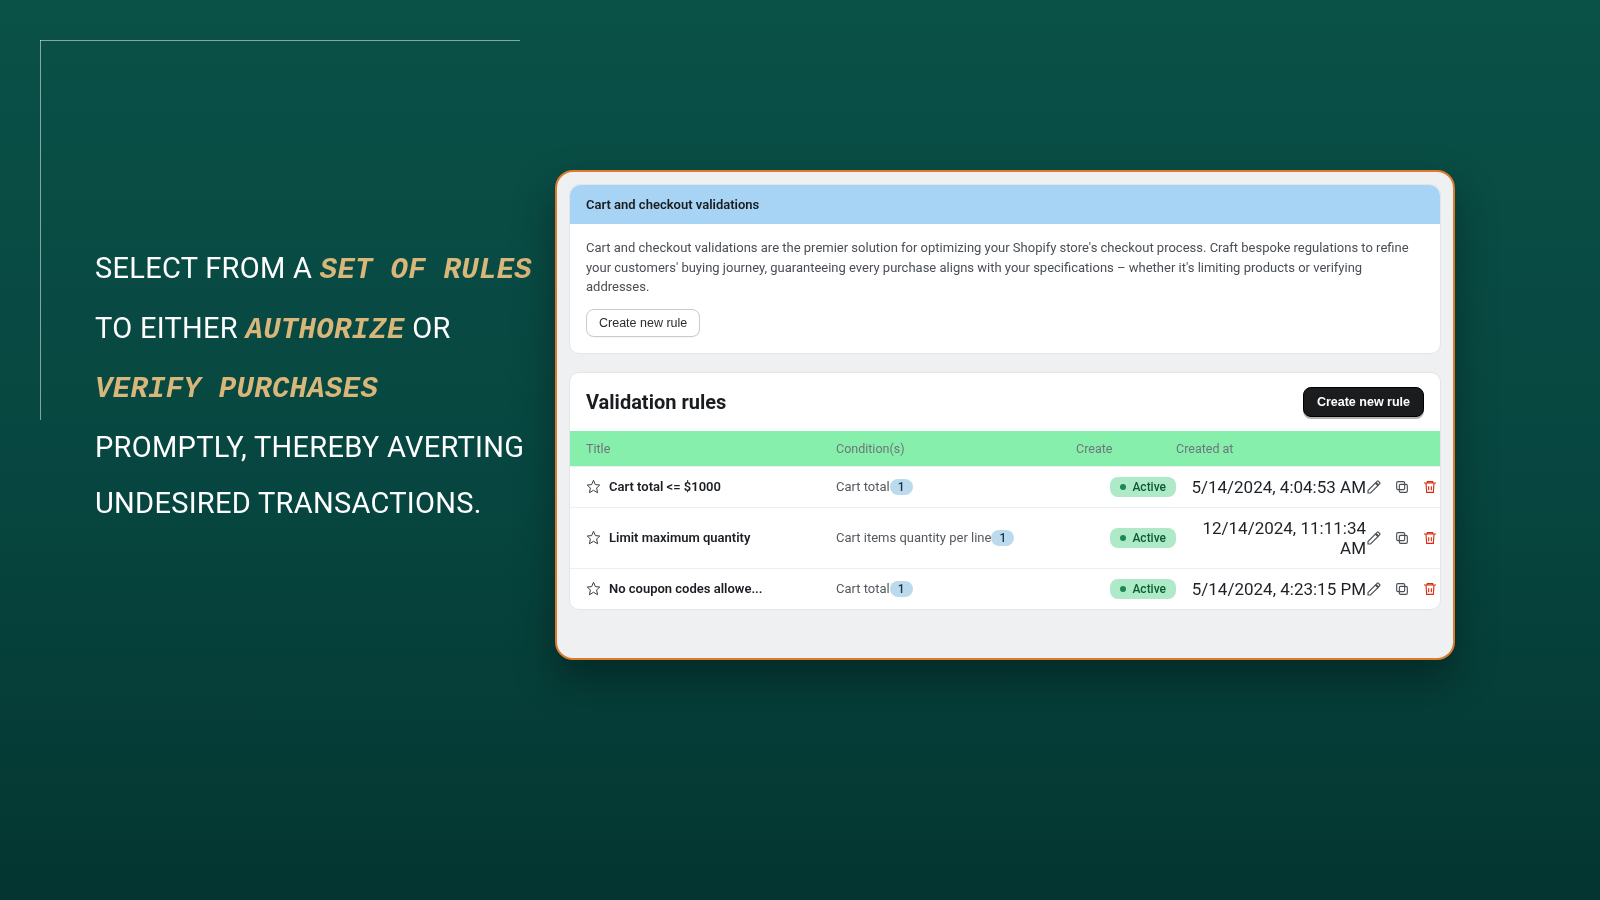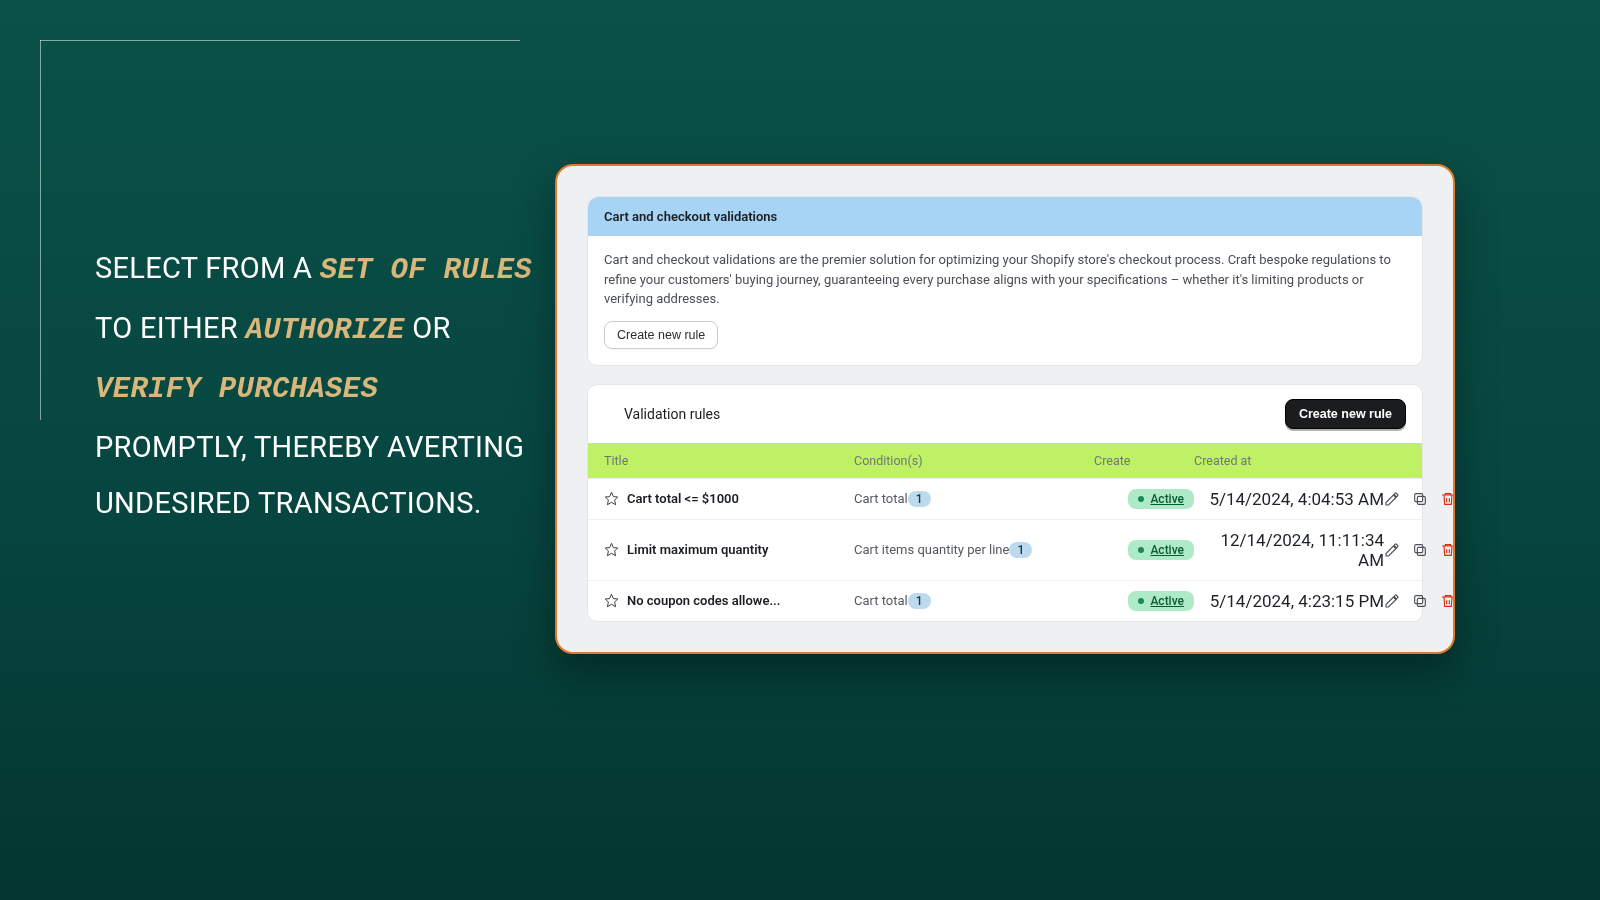--- a/index.html
+++ b/index.html
@@ -32,27 +32,27 @@
     text-transform: uppercase;
   }
   .marketing .em {
     color: #d9b77a;
     font-style: italic;
     font-weight: 700;
     font-family: Liberation Mono, monospace;
   }
   .panel {
     position: absolute;
-    left: 555px; top: 164px;
+    left: 555px; top: 170px;
     width: 900px; height: 490px;
     background: #eef0f2;
     border-radius: 18px;
     border: 2px solid #dd7a2c;
     box-shadow: 0 18px 40px rgba(0,0,0,0.35);
-    padding: 30px;
+    padding: 12px;
     overflow: hidden;
   }
   .card {
     background: #fff;
     border: 1px solid #e3e5e7;
     border-radius: 10px;
     margin-bottom: 18px;
     font-size: 13px;
     color: #3b3f44;
   }
@@ -82,44 +82,43 @@
     box-shadow: 0 1px 0 rgba(0,0,0,0.04);
   }
   .rules-card { padding: 0; }
   .rules-header {
     display: flex;
     align-items: center;
     justify-content: space-between;
     padding: 14px 16px;
   }
   .rules-title {
-    font-weight: 400;
+    font-weight: 700;
     color: #1a1d20;
-    font-size: 14px;
-    margin-left: 20px;
+    font-size: 20px;
   }
   .btn-dark {
     background: #1a1c1e;
     color: #fff;
     border: 1px solid #000;
     border-radius: 8px;
     padding: 7px 13px;
     font-size: 12.5px;
     font-weight: 600;
     cursor: pointer;
     box-shadow: 0 2px 0 rgba(0,0,0,0.3);
   }
   .grid {
     display: grid;
     grid-template-columns: 250px 240px 100px 190px 1fr;
     align-items: center;
     padding: 10px 16px;
   }
   .grid.head {
-    background: #bef264;
+    background: #86efac;
     color: #6f757c;
     font-size: 12.5px;
   }
   .grid.row {
     border-top: 1px solid #edeff1;
     font-size: 13px;
     text-align: right;
   }
   .title-cell { display: flex; align-items: center; gap: 8px; font-weight: 600; color: #1b1e22; }
   .star-icon { width: 15px; height: 15px; stroke: #3b3f44; fill: none; stroke-width: 1.6; }
@@ -133,21 +132,20 @@
     font-weight: 500;
   }
   .status-pill {
     display: inline-flex; align-items: center; gap: 6px;
     background: #aee9c8;
     color: #0b5b32;
     border-radius: 8px;
     padding: 3px 10px;
     font-size: 12px;
     font-weight: 500;
-    text-decoration: underline;
   }
   .status-pill::before {
     content: "";
     width: 6px; height: 6px; border-radius: 50%;
     background: #1a8a51;
   }
   .created { color: #1e2227; font-size: 17px; }
   .actions { display: flex; gap: 12px; justify-content: flex-end; }
   .act-icon { width: 16px; height: 16px; cursor: pointer; }
   .act-icon.stroke { stroke: #4b5056; fill: none; stroke-width: 1.7; }

